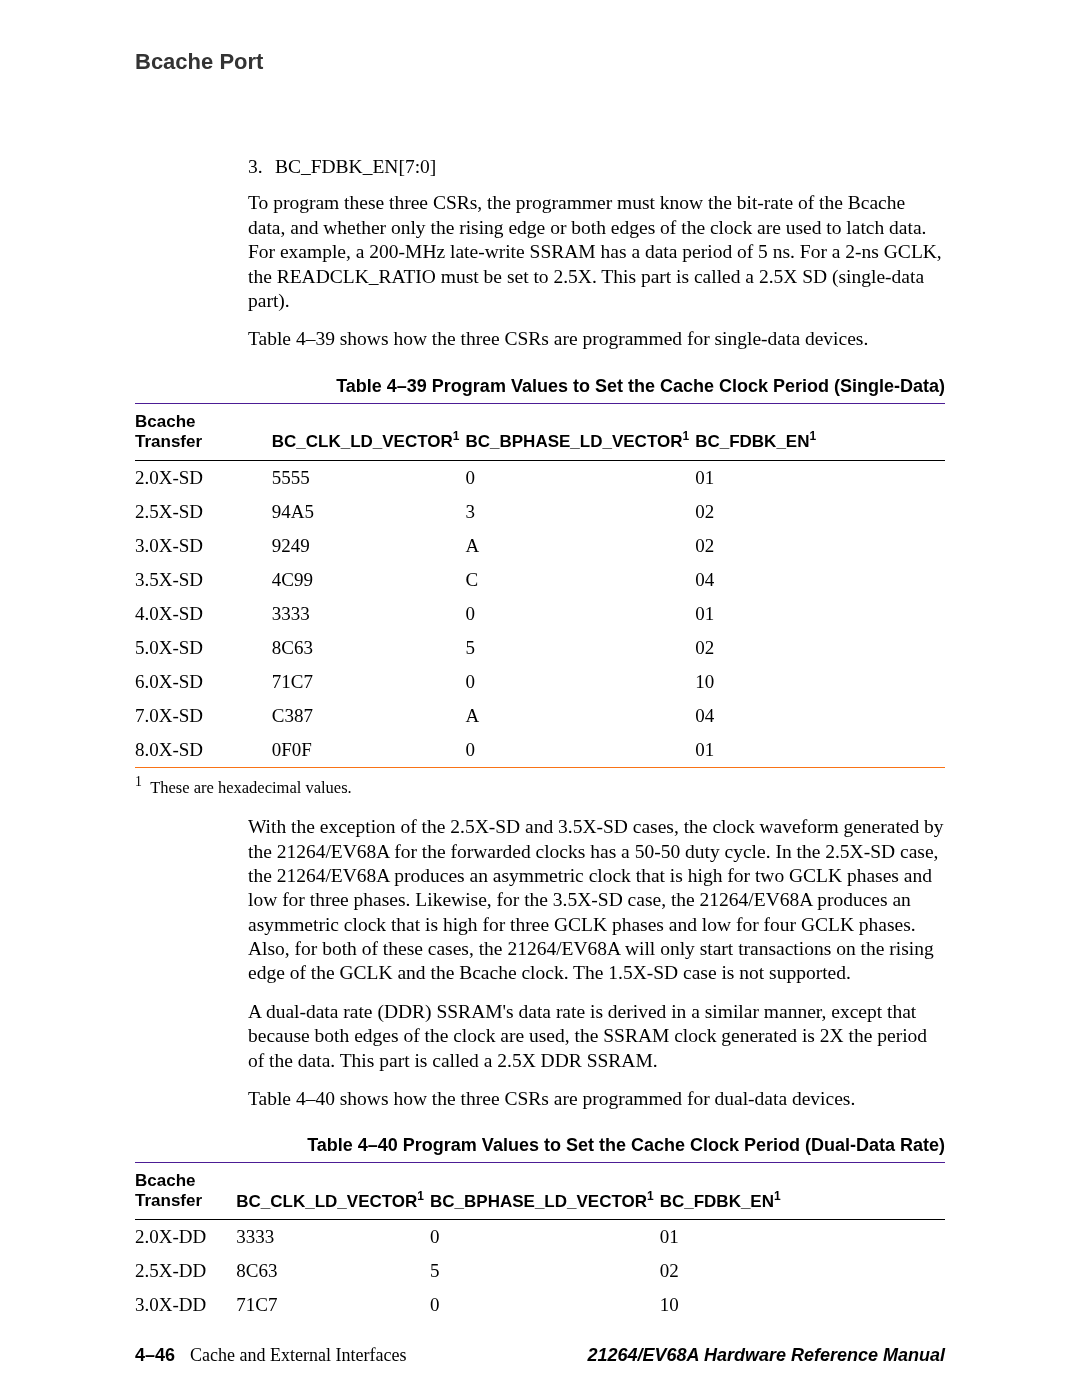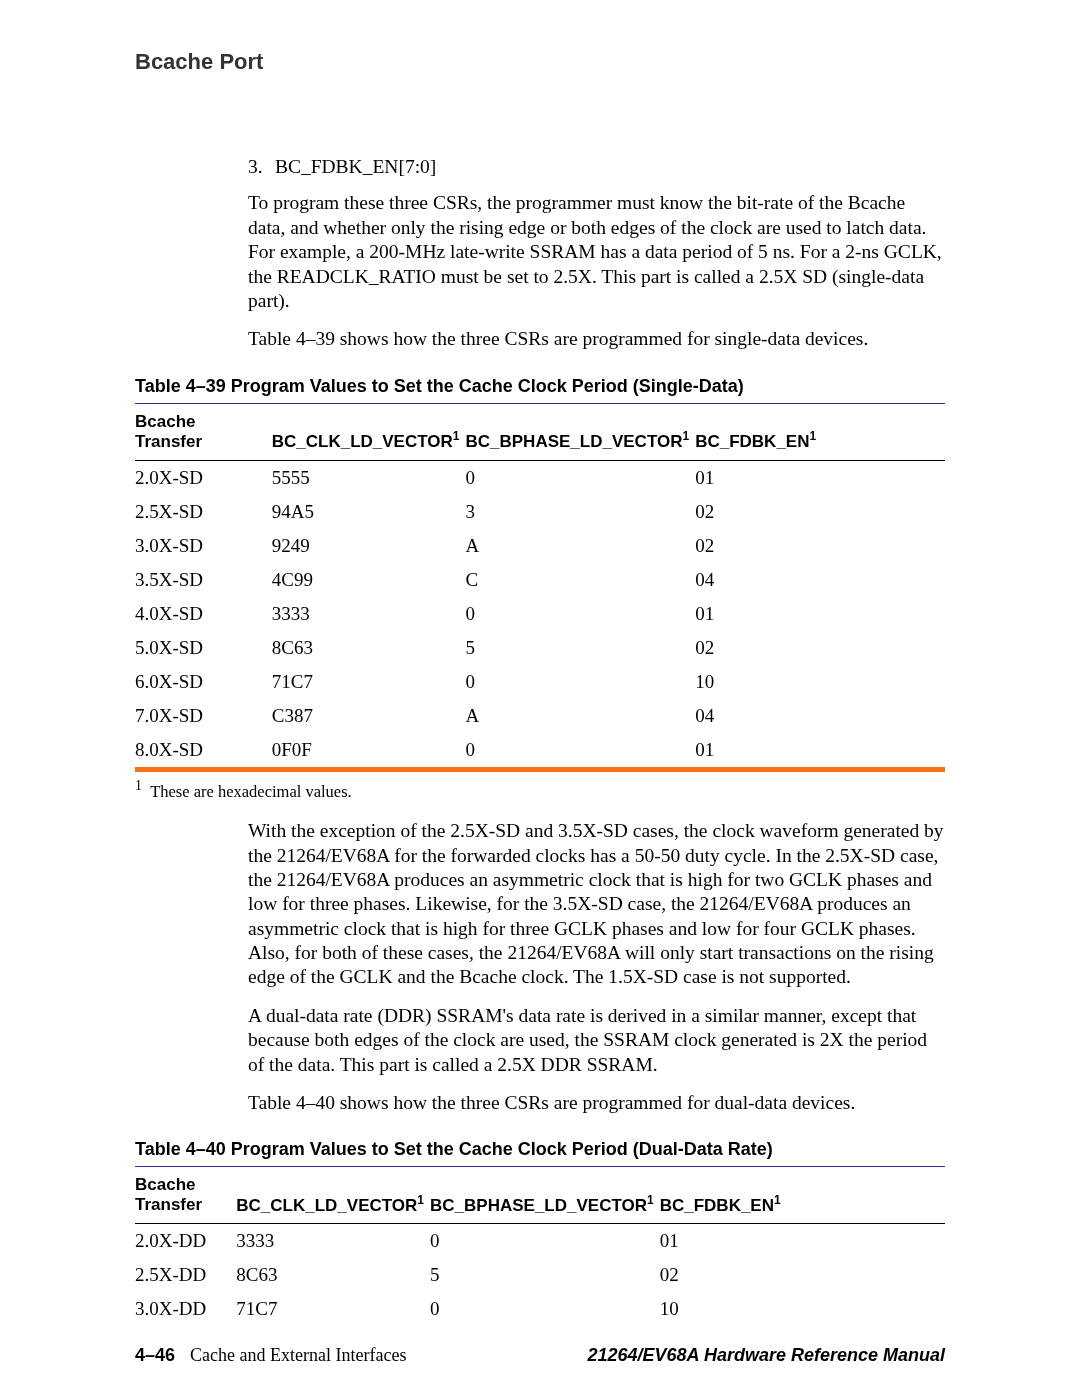--- a/index.html
+++ b/index.html
@@ -38,40 +38,41 @@
     width: 22px;
   }
   .para {
     margin: 0 0 14px 0;
   }
   .table-caption {
     font-family: Arial, Helvetica, sans-serif;
     font-weight: bold;
     font-size: 18px;
     margin: 24px 0 6px 0;
+    text-align: right;
   }
   table {
     border-collapse: collapse;
     width: 100%;
     font-size: 18.5px;
   }
   thead tr {
     border-top: 1px solid #4c1d95;
     border-bottom: 1px solid #000;
   }
   thead th {
     font-family: Arial, Helvetica, sans-serif;
     font-weight: bold;
     font-size: 17px;
     text-align: left;
     padding: 8px 6px 8px 0;
     vertical-align: bottom;
   }
   tbody.last-border {
-    border-bottom: 5px solid #f97316;
+    border-bottom: 1px solid #f97316;
   }
   tbody td {
     padding: 6px 6px 6px 0;
     text-align: left;
     font-family: "Times New Roman", Times, serif;
     font-size: 19px;
   }
   sup.fn { font-size: 12px; }
   .footnote {
     font-size: 16.5px;

